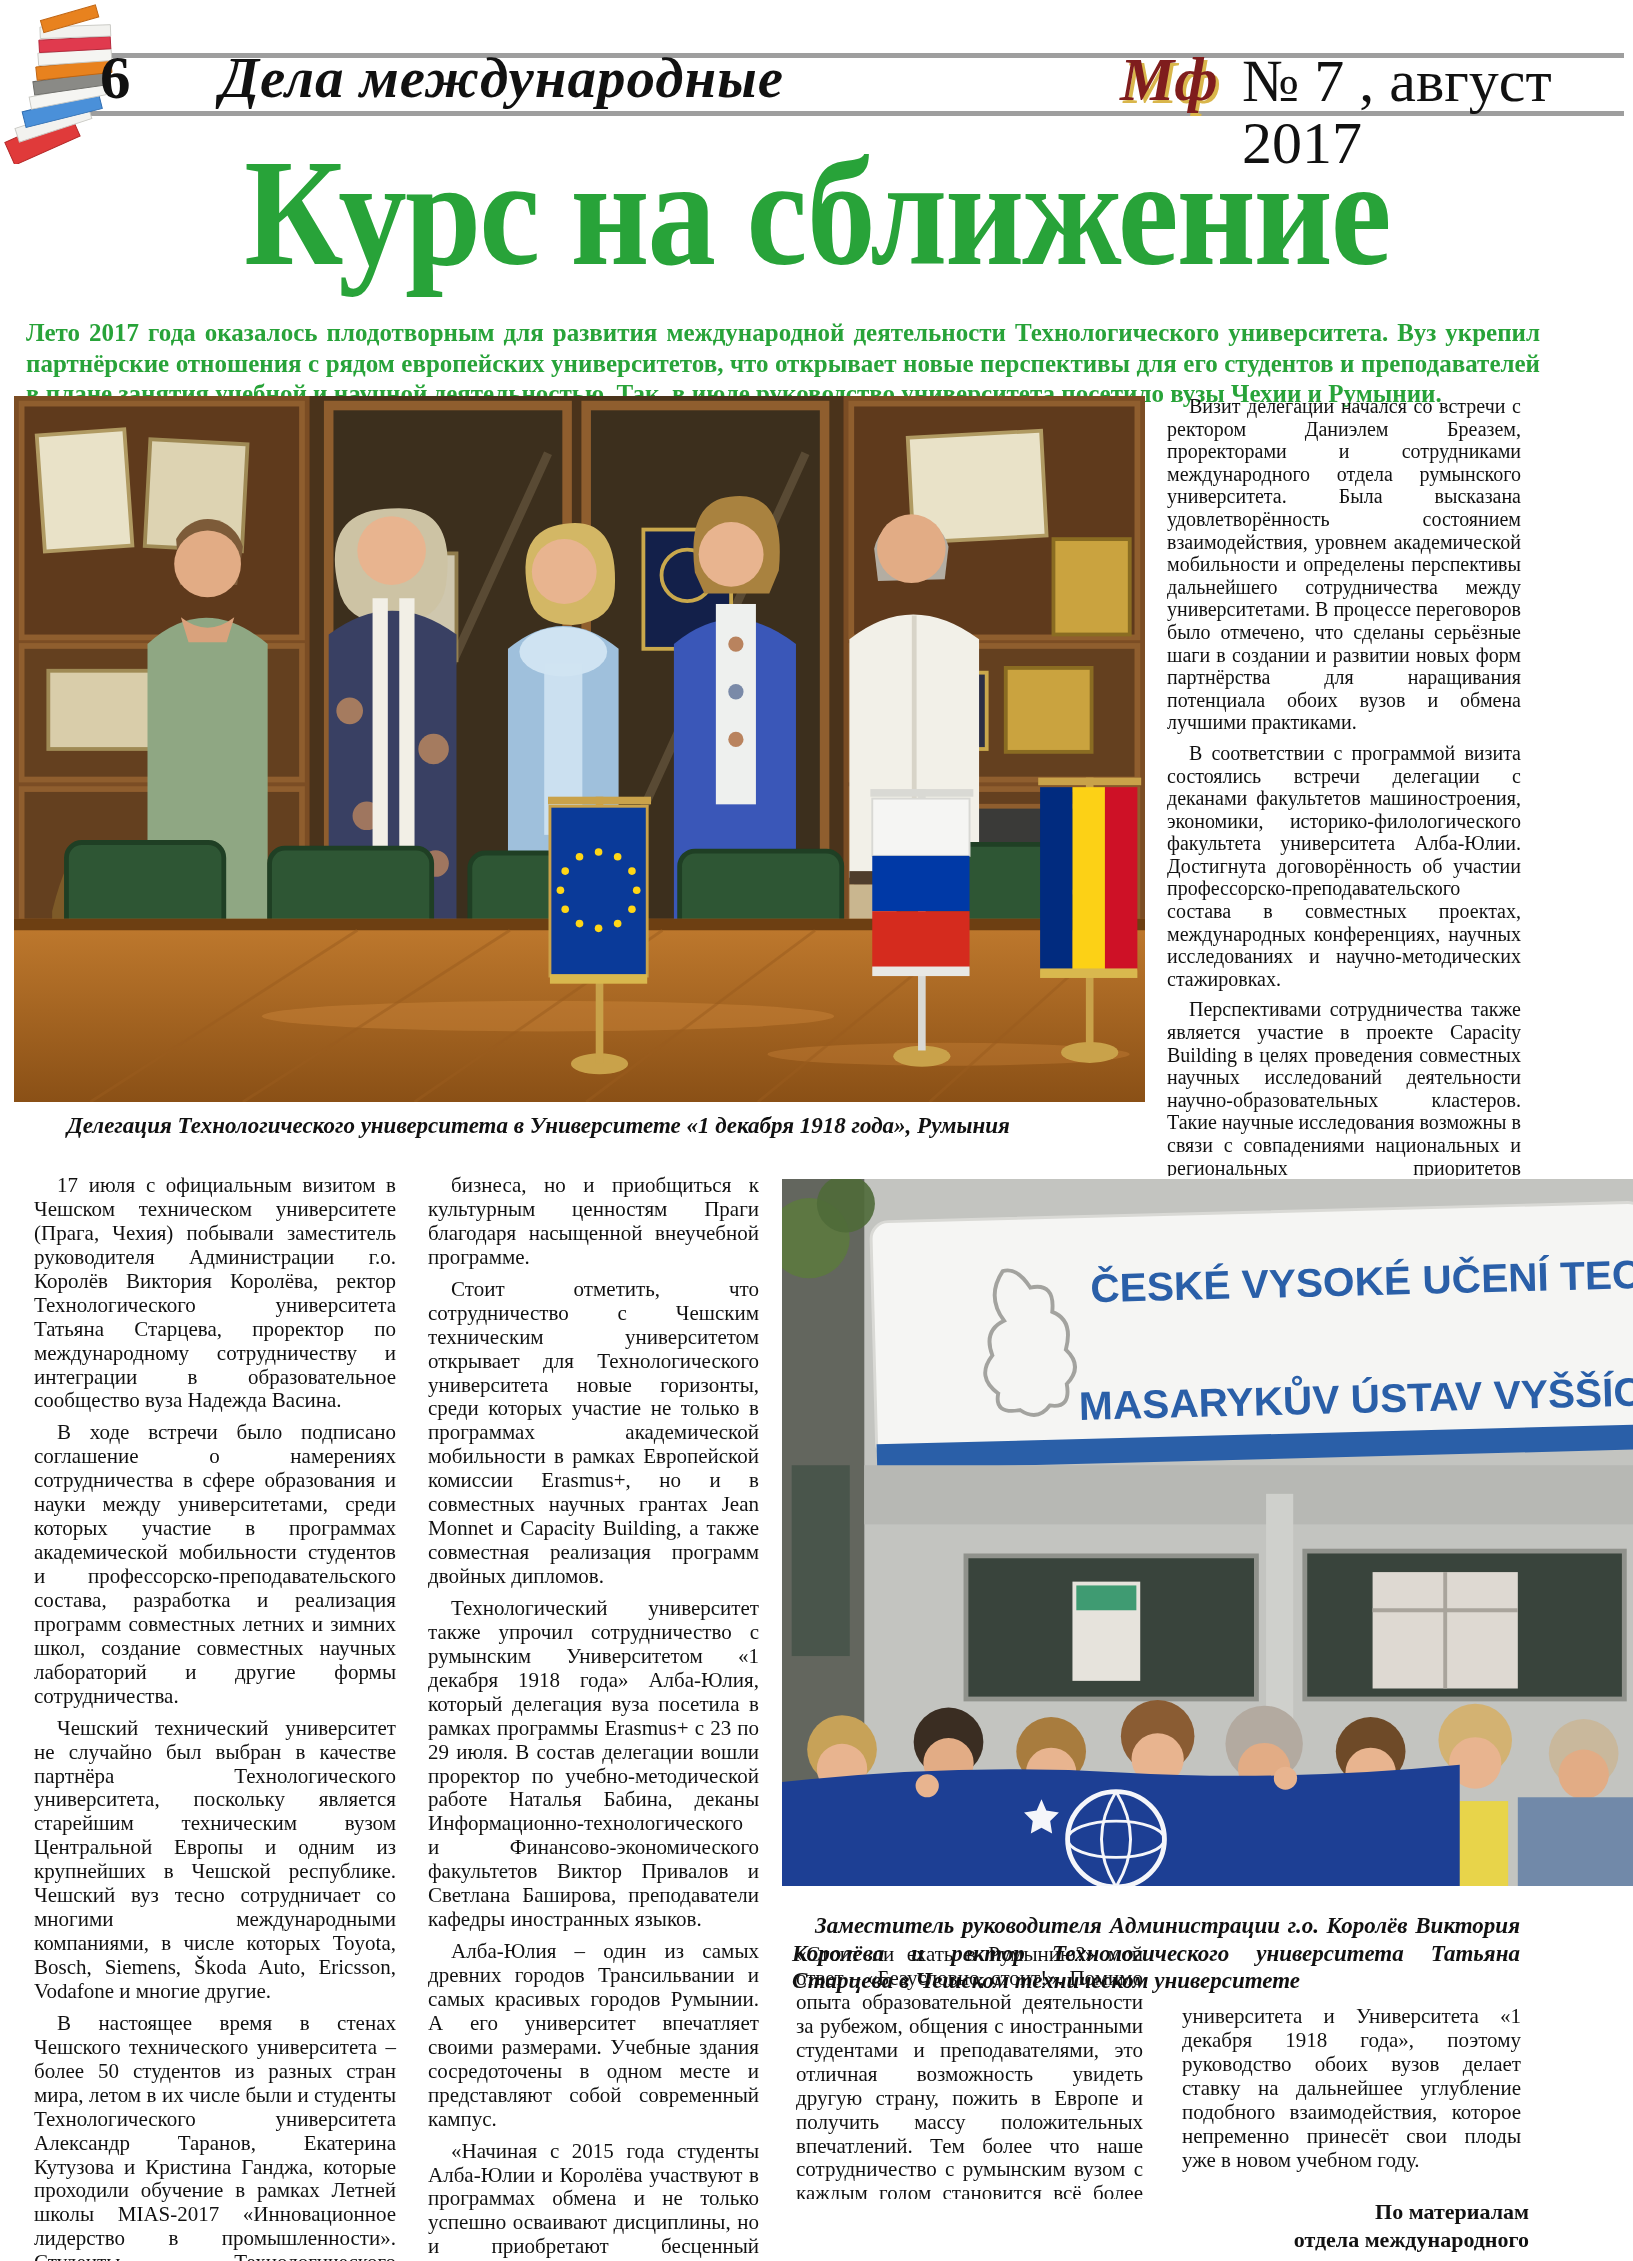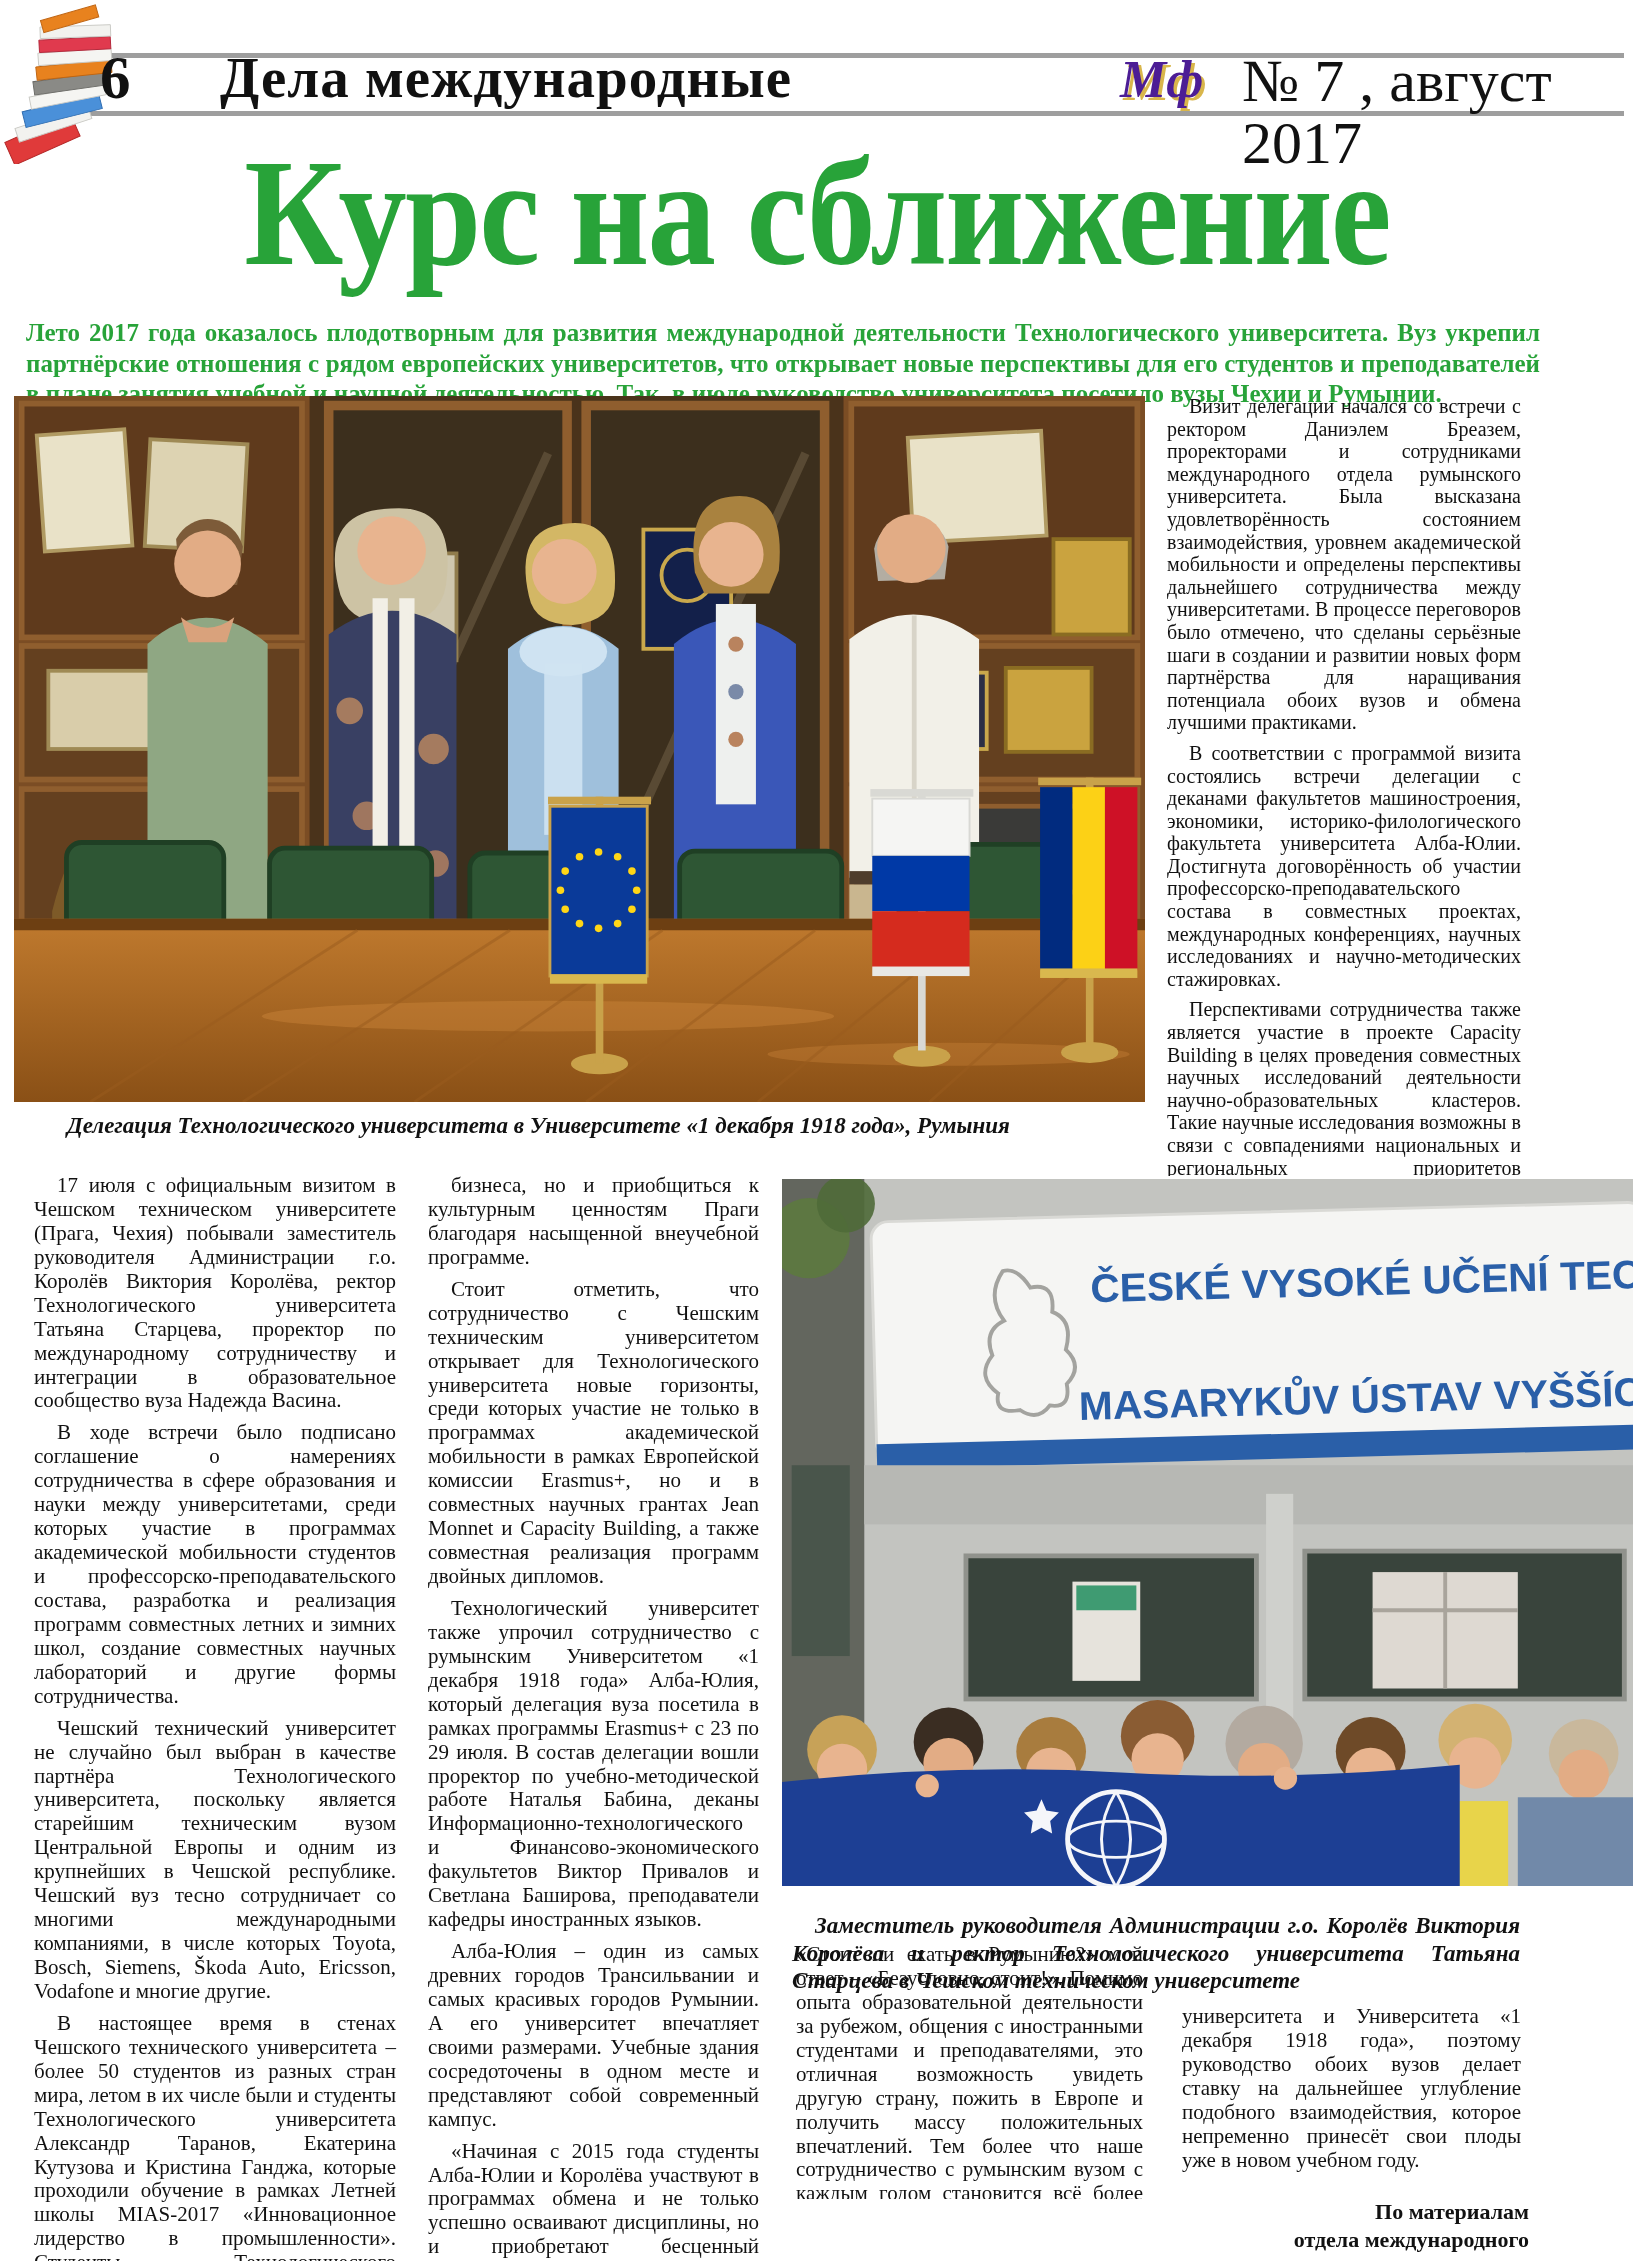--- a/index.html
+++ b/index.html
@@ -1,23 +1,23 @@
 <!DOCTYPE html>
 <html style="font-size:7.6px"><head>
 <meta charset="utf-8">
 <style>
   html,body{margin:0;padding:0;background:#888;}
   .page{position:relative;width:1634px;height:2261px;background:#ffffff;overflow:hidden;
         font-family:"Liberation Serif",serif;color:#111;margin:0 auto;}
   .abs{position:absolute;}
   .rule{position:absolute;left:86px;width:1538px;height:5.2px;background:#9e9e9e;}
   .page-number{left:100px;top:42px;font-size:61px;line-height:72px;font-weight:bold;}
-  .section-title{left:220px;top:42px;font-size:57px;line-height:72px;font-weight:bold;letter-spacing:1px;}
-  .logo{left:1120px;top:44px;font-size:52px;line-height:72px;font-weight:bold;font-style:italic;
-        color:#4c1d95;text-shadow:3.3px 3.3px 0 #d9b64b;}
+  .section-title{left:220px;top:42px;font-size:57px;line-height:72px;font-weight:bold;letter-spacing:1px;font-style:italic;}
+  .logo{left:1120px;top:44px;font-size:61px;line-height:72px;font-weight:bold;font-style:italic;
+        color:#7f1d1d;text-shadow:3.3px 3.3px 0 #d9b64b;}
   .issue{left:1242px;top:50px;font-size:60px;line-height:62px;}
   .headline{left:0;top:136px;width:1634px;text-align:center;font-size:137px;line-height:1.0;
             font-weight:bold;color:#28a339;transform:scaleY(1.12);transform-origin:center top;letter-spacing:-1.9px;}
   .lead{left:26px;top:281px;width:1514px;font-size:25px;line-height:1.22;font-weight:bold;
         color:#28a339;text-align:justify;margin-top:37px;}
   .photo1{left:14.3px;top:396px;width:1131px;height:706px;overflow:hidden;}
   .photo2{left:782px;top:1179px;width:852px;height:707px;overflow:hidden;}
   .photo1 svg,.photo2 svg{display:block;width:100%;height:100%;}
   .caption1{left:36px;top:1104px;width:1078px;font-size:23px;line-height:1.2;font-weight:bold;
             font-style:italic;}

